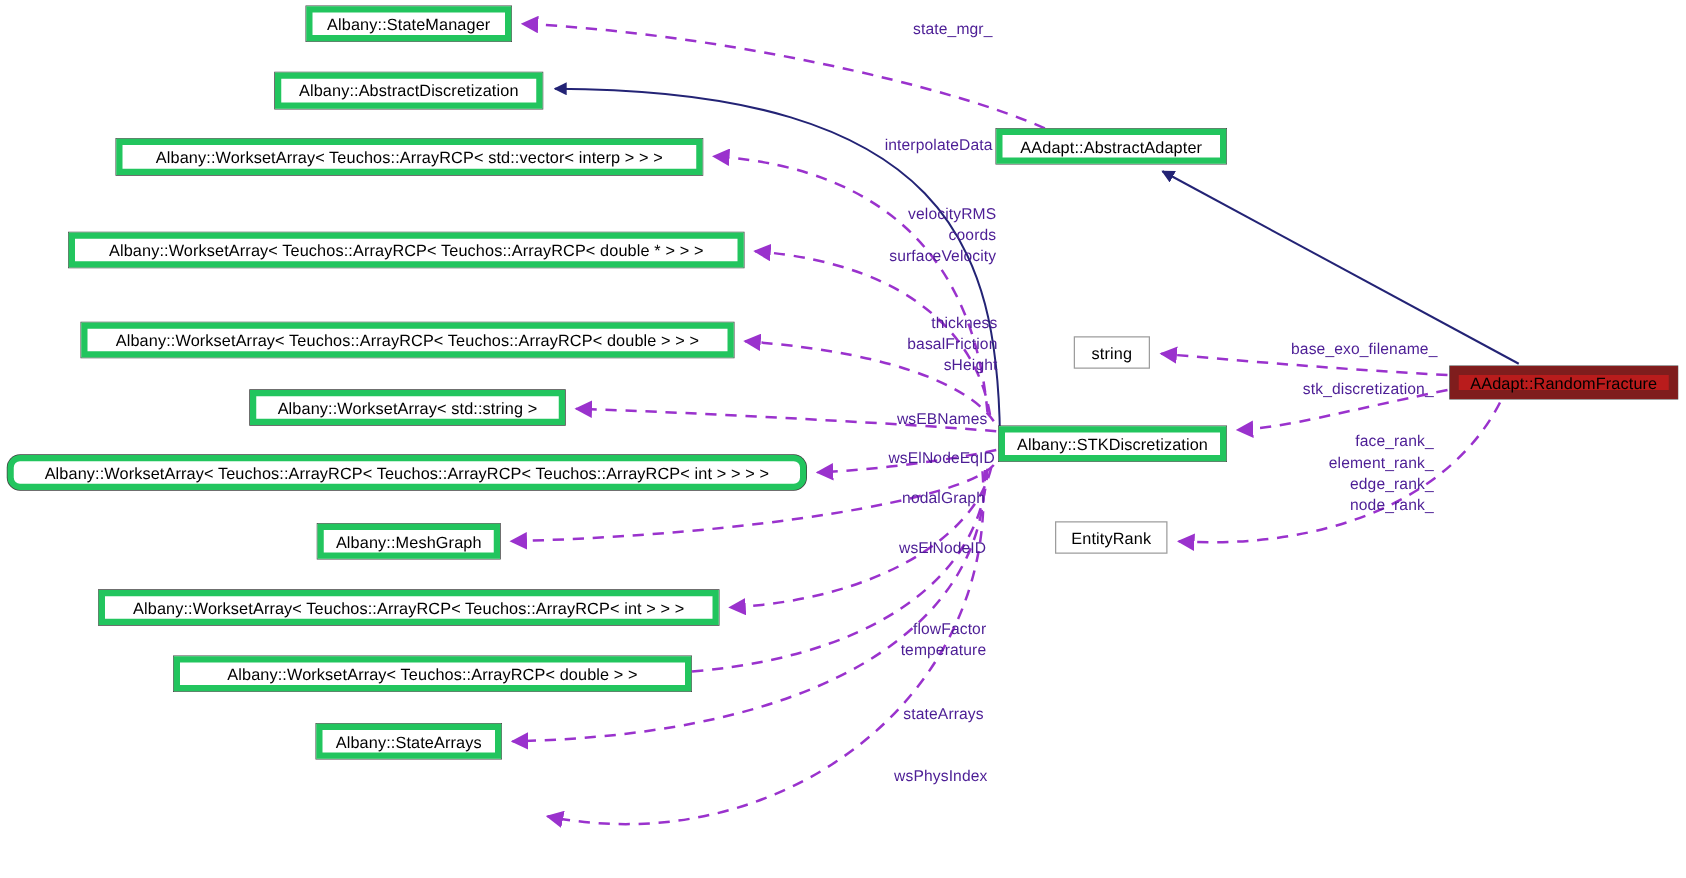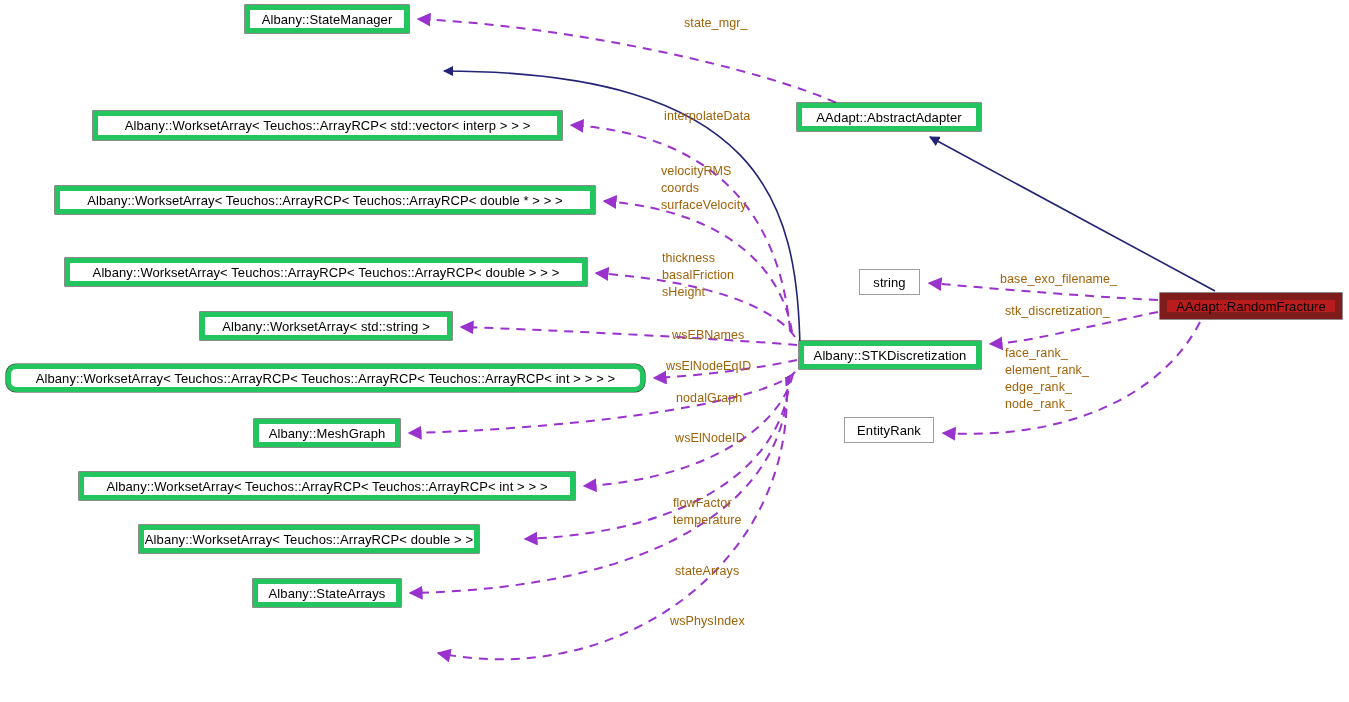--- a/index.html
+++ b/index.html
@@ -48,23 +48,23 @@
     border: 1px solid #9d9d9d;
   }
   .node-box.current {
     background: #b91c1c;
     border: 7px solid #7f1d1d;
     box-shadow: 0 0 0 0.6px #404040;
   }
   .edge-label {
     position: absolute;
     font-size: 12.5px;
-    color: #a16207;
+    color: #4c1d95;
     white-space: pre;
-    text-align: left;
+    text-align: right;
     line-height: 17px;
     letter-spacing: 0.1px;
   }
 </style>
 </head>
 <body>
 
 <div id="diagram-root">
 
   <svg class="graph-layer" viewBox="0 0 1349 702" xmlns="http://www.w3.org/2000/svg">
@@ -113,20 +113,23 @@
       <path d="M 800 350 C 798 200 760 72 444 71"></path>
 
       <path d="M 1215 291 L 930 137"></path>
     </g>
   </svg>
 
   <div class="node-box thick" style="left:245px; top:5px; width:164px; height:28px;">
     <span>Albany::StateManager</span>
   </div>
 
+  <div class="node-box thick" style="left:220px; top:58px; width:214px; height:29px;">
+    <span>Albany::AbstractDiscretization</span>
+  </div>
 
   <div class="node-box thick" style="left:93px; top:111px; width:469px; height:29px;">
     <span>Albany::WorksetArray&lt; Teuchos::ArrayRCP&lt; std::vector&lt; interp &gt; &gt; &gt;</span>
   </div>
 
   <div class="node-box thick" style="left:55px; top:186px; width:540px; height:28px;">
     <span>Albany::WorksetArray&lt; Teuchos::ArrayRCP&lt; Teuchos::ArrayRCP&lt; double * &gt; &gt; &gt;</span>
   </div>
 
   <div class="node-box thick" style="left:65px; top:258px; width:522px; height:28px;">
@@ -142,21 +145,21 @@
   </div>
 
   <div class="node-box thick" style="left:254px; top:419px; width:146px; height:28px;">
     <span>Albany::MeshGraph</span>
   </div>
 
   <div class="node-box thick" style="left:79px; top:472px; width:496px; height:28px;">
     <span>Albany::WorksetArray&lt; Teuchos::ArrayRCP&lt; Teuchos::ArrayRCP&lt; int &gt; &gt; &gt;</span>
   </div>
 
-  <div class="node-box thick" style="left:139px; top:525px; width:340px; height:28px;">
+  <div class="node-box thick" style="left:139px; top:525px; width:414px; height:28px;">
     <span>Albany::WorksetArray&lt; Teuchos::ArrayRCP&lt; double &gt; &gt;</span>
   </div>
 
   <div class="node-box thick" style="left:253px; top:579px; width:148px; height:28px;">
     <span>Albany::StateArrays</span>
   </div>
 
 
   <div class="node-box thick" style="left:797px; top:103px; width:184px; height:28px;">
     <span>AAdapt::AbstractAdapter</span>

